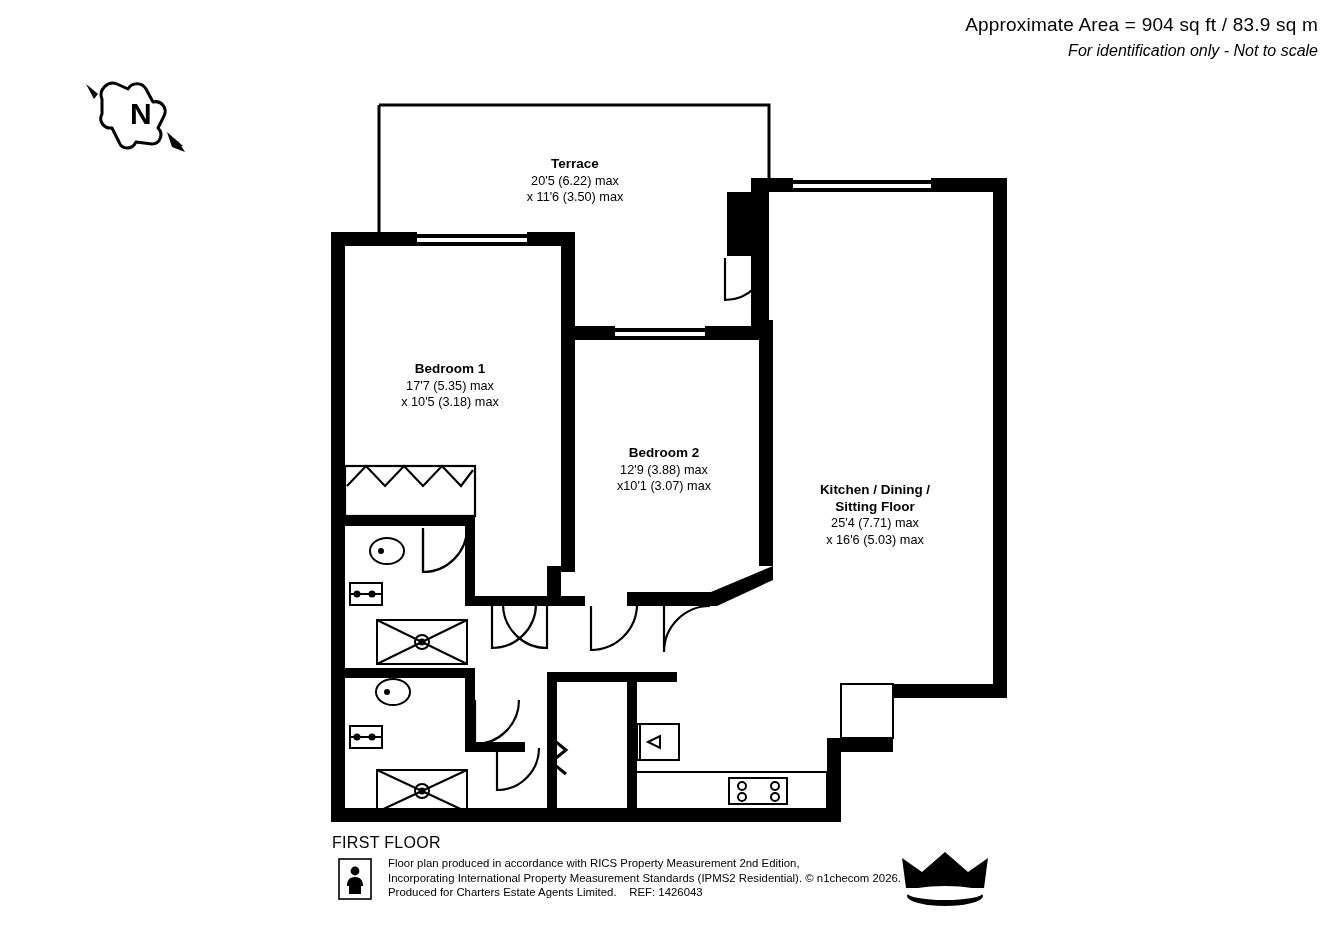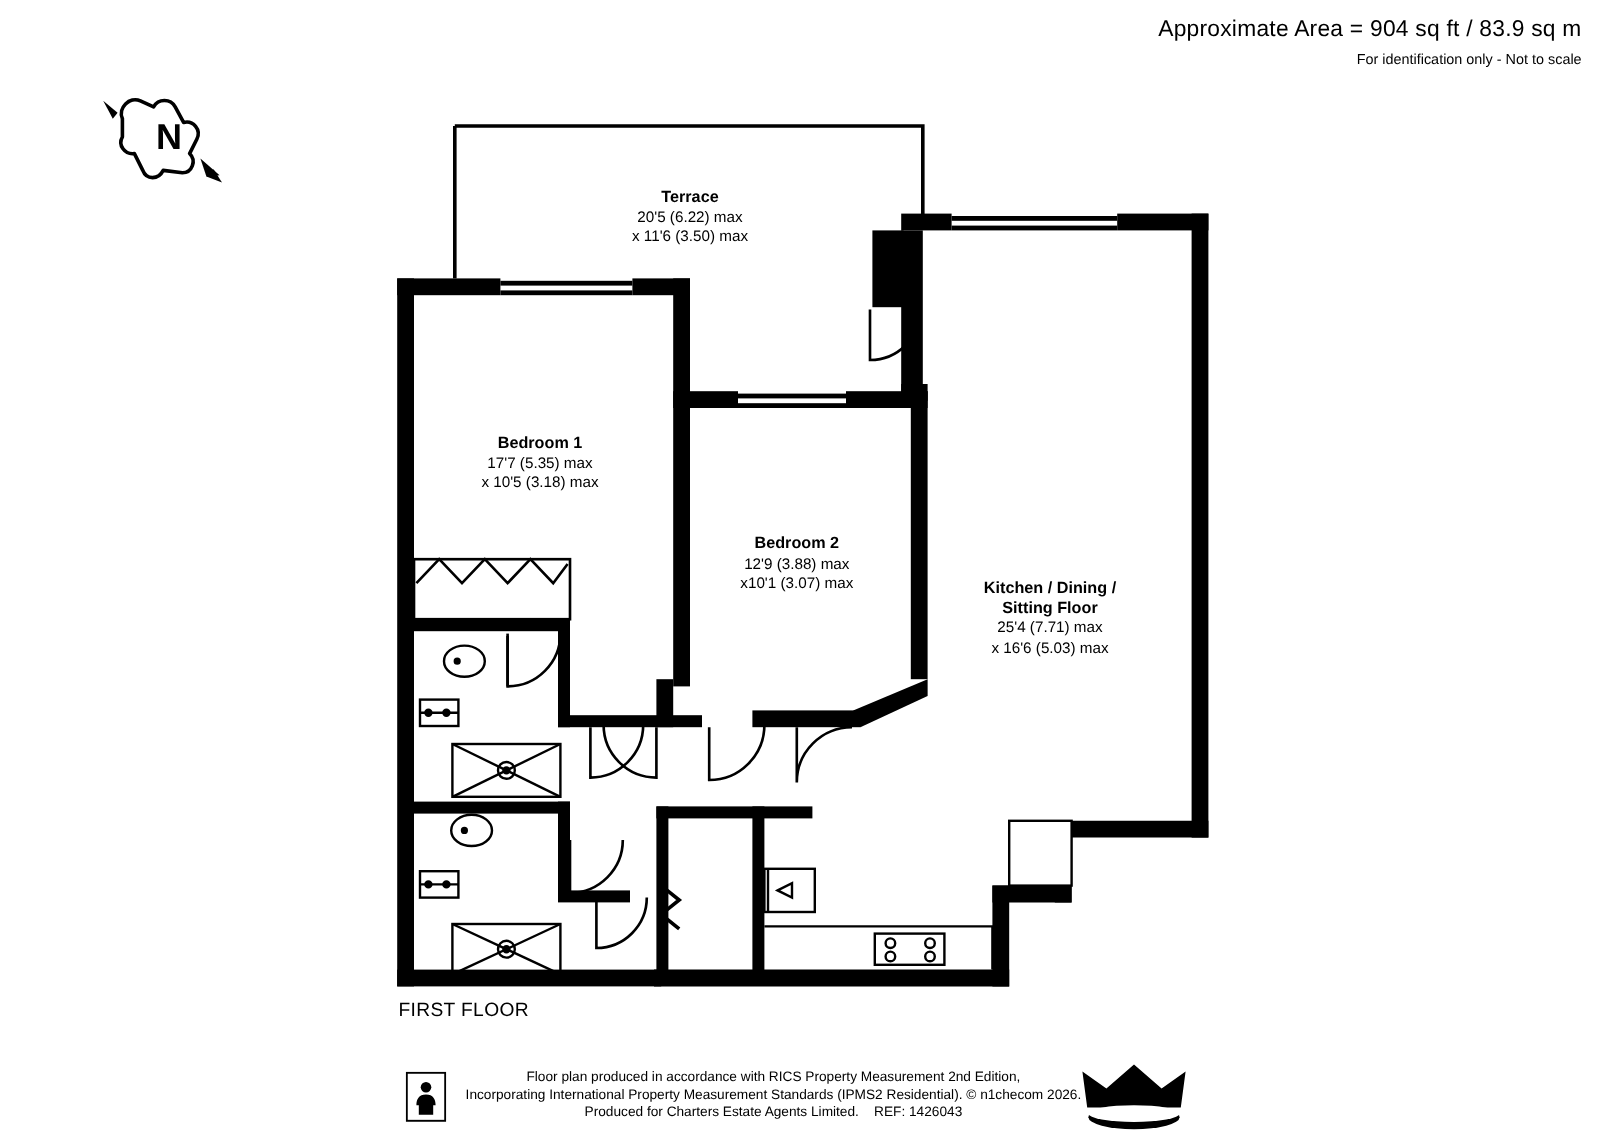--- a/index.html
+++ b/index.html
@@ -27,23 +27,24 @@
     text-align: right;
     margin-left: 36px;
   }
   .area-title {
     font-size: 19px;
     font-weight: 400;
     letter-spacing: .2px;
     white-space: nowrap;
   }
   .area-sub {
-    font-size: 12px;
+    font-size: 16px;
     margin-top: 6px;
     white-space: nowrap;
+    font-style: italic;
   }
   
   .compass {
     position: absolute;
     left: 84px;
     top: 72px;
     width: 115px;
     height: 95px;
   }
   
@@ -75,24 +76,23 @@
     left: 332px;
     top: 834px;
     font-size: 16px;
     font-weight: normal;
     letter-spacing: .3px;
   }
   
   .footer {
     position: absolute;
     left: 338px;
-    top: 889px;
+    top: 854px;
     width: 660px;
     height: 54px;
-    text-align: center;
   }
   .footer-text {
     position: absolute;
     left: 50px;
     top: 2px;
     font-size: 11.4px;
     line-height: 14.6px;
     white-space: nowrap;
   }
   .footer-text .ln { display: block; }

